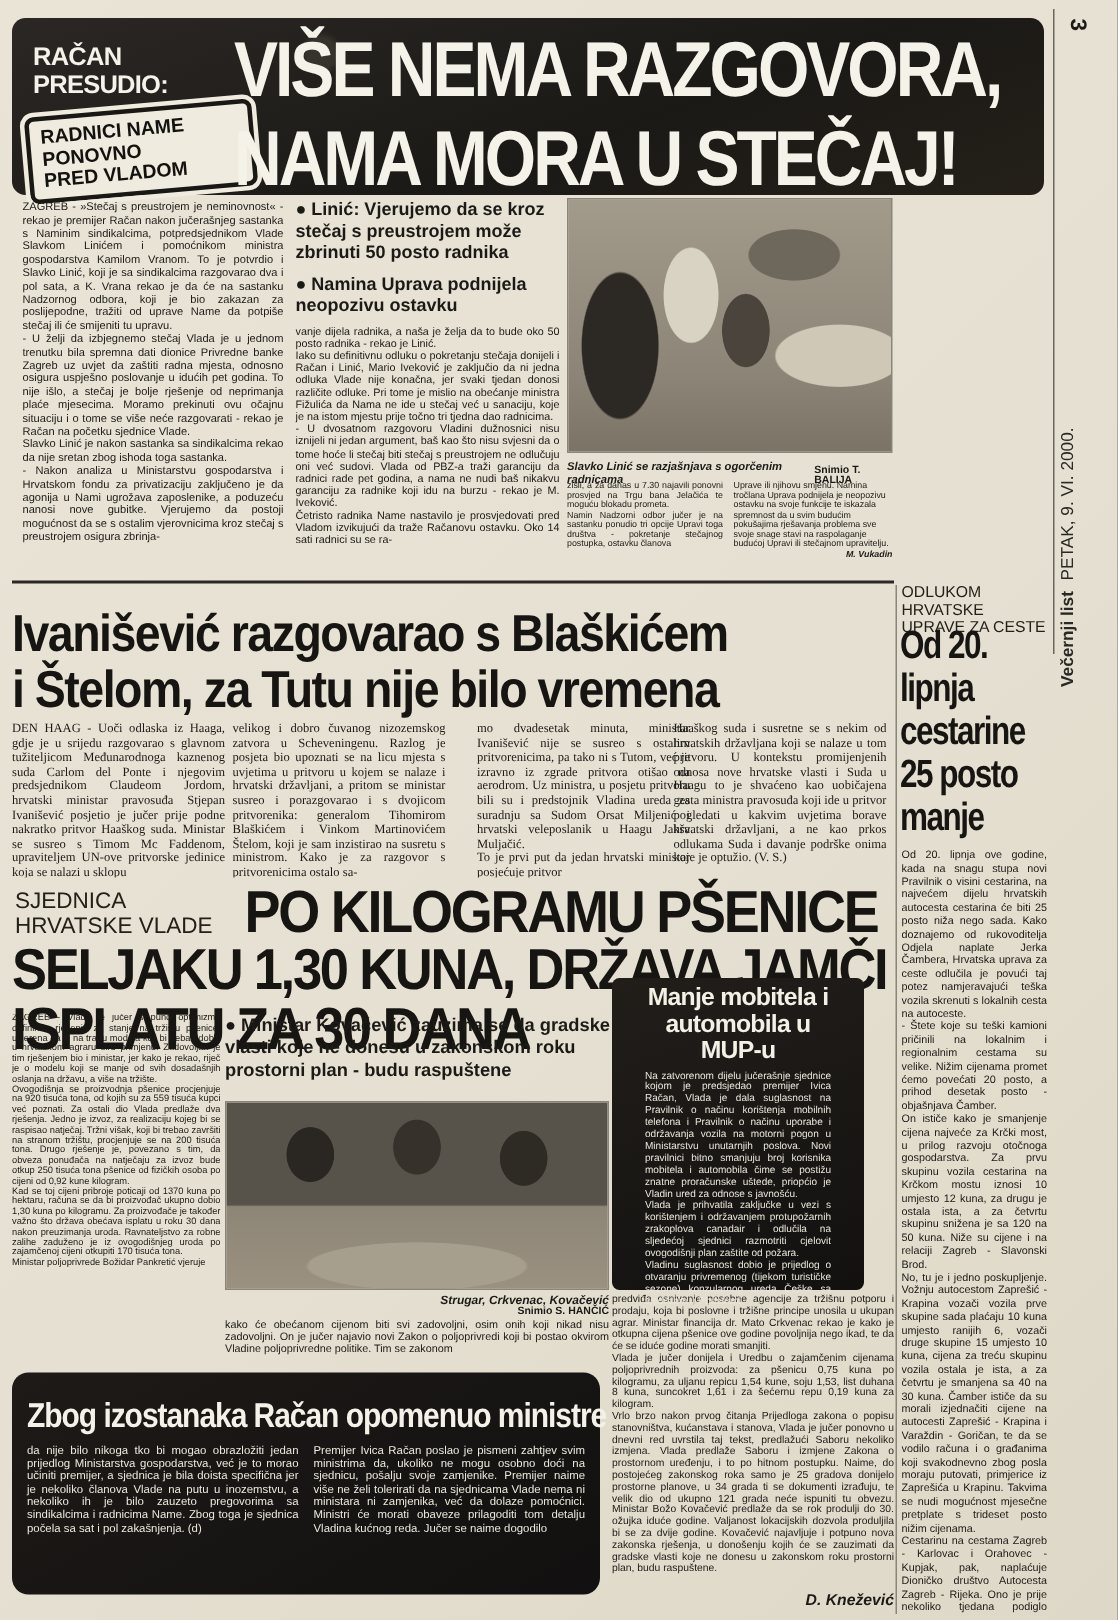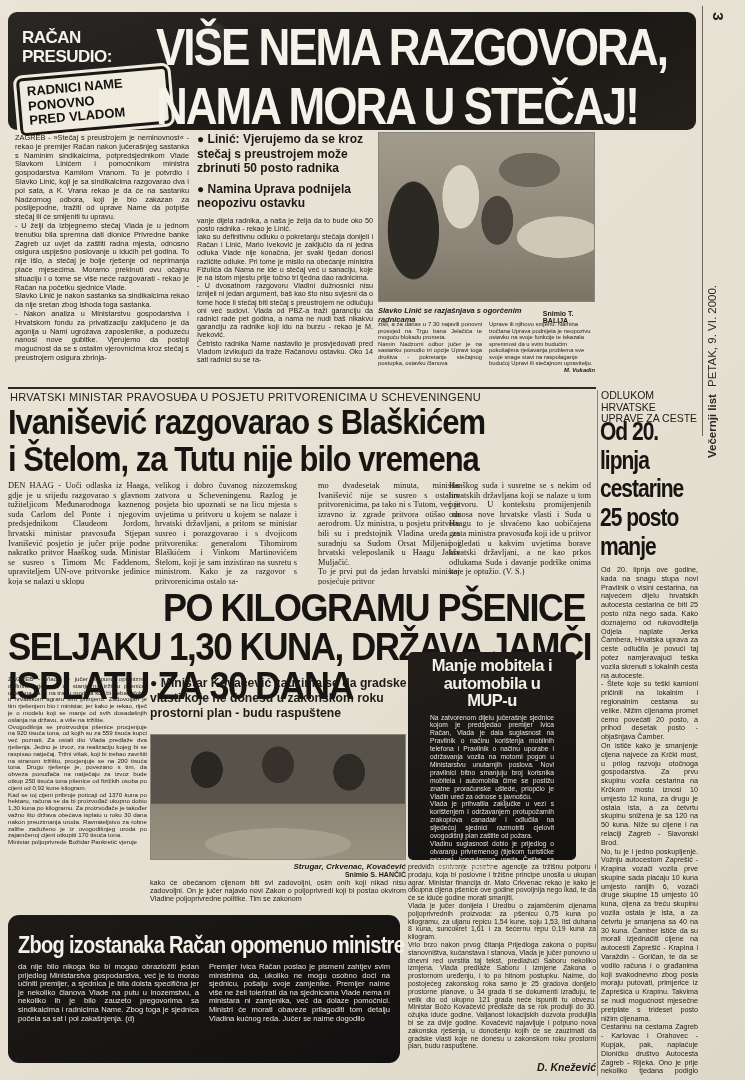--- a/index.html
+++ b/index.html
@@ -149,21 +149,20 @@
   <div class="abs jt a1col3">zišli, a za danas u 7.30 najavili ponovni prosvjed na Trgu bana Jelačića te moguću blokadu prometa.
 Namin Nadzorni odbor jučer je na sastanku ponudio tri opcije Upravi toga društva - pokretanje stečajnog postupka, ostavku članova</div>
   <div class="abs a1col4">
     <span class="jt">Uprave ili njihovu smjenu. Namina tročlana Uprava podnijela je neopozivu ostavku na svoje funkcije te iskazala spremnost da u svim budućim pokušajima rješavanja problema sve svoje snage stavi na raspolaganje budućoj Upravi ili stečajnom upravitelju.</span>
     <span class="byl">M. Vukadin</span>
   </div>
 
   <div class="abs rule1"></div>
   <div class="abs rail-rule"></div>
 
-  <div class="abs a2kicker">HRVATSKI MINISTAR PRAVOSUĐA U POSJETU PRITVORENICIMA U SCHEVENINGENU</div>
   <div class="abs cond a2headline">
     <div>Ivanišević razgovarao s Blaškićem</div>
     <div>i Štelom, za Tutu nije bilo vremena</div>
   </div>
   <div class="abs jt a2col a2c1">DEN HAAG - Uoči odlaska iz Haaga, gdje je u srijedu razgovarao s glavnom tužiteljicom Međunarodnoga kaznenog suda Carlom del Ponte i njegovim predsjednikom Claudeom Jordom, hrvatski ministar pravosuđa Stjepan Ivanišević posjetio je jučer prije podne nakratko pritvor Haaškog suda. Ministar se susreo s Timom Mc Faddenom, upraviteljem UN-ove pritvorske jedinice koja se nalazi u sklopu</div>
   <div class="abs jt a2col a2c2">velikog i dobro čuvanog nizozemskog zatvora u Scheveningenu. Razlog je posjeta bio upoznati se na licu mjesta s uvjetima u pritvoru u kojem se nalaze i hrvatski državljani, a pritom se ministar susreo i porazgovarao i s dvojicom pritvorenika: generalom Tihomirom Blaškićem i Vinkom Martinovićem Štelom, koji je sam inzistirao na susretu s ministrom. Kako je za razgovor s pritvorenicima ostalo sa-</div>
   <div class="abs jt a2col a2c3">mo dvadesetak minuta, ministar Ivanišević nije se susreo s ostalim pritvorenicima, pa tako ni s Tutom, već je izravno iz zgrade pritvora otišao na aerodrom. Uz ministra, u posjetu pritvoru bili su i predstojnik Vladina ureda za suradnju sa Sudom Orsat Miljenić i hrvatski veleposlanik u Haagu Jakša Muljačić.
 To je prvi put da jedan hrvatski ministar posjećuje pritvor</div>
   <div class="abs jt a2col a2c4">Haaškog suda i susretne se s nekim od hrvatskih državljana koji se nalaze u tom pritvoru. U kontekstu promijenjenih odnosa nove hrvatske vlasti i Suda u Haagu to je shvaćeno kao uobičajena gesta ministra pravosuđa koji ide u pritvor pogledati u kakvim uvjetima borave hrvatski državljani, a ne kao prkos odlukama Suda i davanje podrške onima koje je optužio. (V. S.)</div>
 
@@ -175,20 +174,24 @@
     <div>cestarine</div>
     <div>25 posto</div>
     <div>manje</div>
   </div>
   <div class="abs jt railbody">Od 20. lipnja ove godine, kada na snagu stupa novi Pravilnik o visini cestarina, na najvećem dijelu hrvatskih autocesta cestarina će biti 25 posto niža nego sada. Kako doznajemo od rukovoditelja Odjela naplate Jerka Čambera, Hrvatska uprava za ceste odlučila je povući taj potez namjeravajući teška vozila skrenuti s lokalnih cesta na autoceste.
 - Štete koje su teški kamioni pričinili na lokalnim i regionalnim cestama su velike. Nižim cijenama promet ćemo povećati 20 posto, a prihod desetak posto - objašnjava Čamber.
 On ističe kako je smanjenje cijena najveće za Krčki most, u prilog razvoju otočnoga gospodarstva. Za prvu skupinu vozila cestarina na Krčkom mostu iznosi 10 umjesto 12 kuna, za drugu je ostala ista, a za četvrtu skupinu snižena je sa 120 na 50 kuna. Niže su cijene i na relaciji Zagreb - Slavonski Brod.
 No, tu je i jedno poskupljenje. Vožnju autocestom Zaprešić - Krapina vozači vozila prve skupine sada plaćaju 10 kuna umjesto ranijih 6, vozači druge skupine 15 umjesto 10 kuna, cijena za treću skupinu vozila ostala je ista, a za četvrtu je smanjena sa 40 na 30 kuna. Čamber ističe da su morali izjednačiti cijene na autocesti Zaprešić - Krapina i Varaždin - Goričan, te da se vodilo računa i o građanima koji svakodnevno zbog posla moraju putovati, primjerice iz Zaprešića u Krapinu. Takvima se nudi mogućnost mjesečne pretplate s trideset posto nižim cijenama.
 Cestarinu na cestama Zagreb - Karlovac i Orahovec - Kupjak, pak, naplaćuje Dioničko društvo Autocesta Zagreb - Rijeka. Ono je prije nekoliko tjedana podiglo cijene za prve dvije skupine vozila, a snizilo ih za treću i četvrtu skupinu. (ik)</div>
 
+  <div class="abs a3kicker">
+    <div>SJEDNICA</div>
+    <div>HRVATSKE VLADE</div>
+  </div>
   <div class="abs cond a3h1">PO KILOGRAMU PŠENICE</div>
   <div class="abs cond a3h2">SELJAKU 1,30 KUNA, DRŽAVA JAMČI</div>
   <div class="abs cond a3h3">ISPLATU ZA 30 DANA</div>
   <div class="abs a3sub">● Ministar Kovačević zauzima se da gradske vlasti koje ne donesu u zakonskom roku prostorni plan - budu raspuštene</div>
   <div class="abs jt a3colA">ZAGREB - Vlada je jučer s puno optimizma definirala rješenja za stanje na tržištu pšenice, uvjerena da je na tragu modela koji bi trebao dobiti u hrvatskom agraru širu primjenu. Zadovoljan je tim rješenjem bio i ministar, jer kako je rekao, riječ je o modelu koji se manje od svih dosadašnjih oslanja na državu, a više na tržište.
 Ovogodišnja se proizvodnja pšenice procjenjuje na 920 tisuća tona, od kojih su za 559 tisuća kupci već poznati. Za ostali dio Vlada predlaže dva rješenja. Jedno je izvoz, za realizaciju kojeg bi se raspisao natječaj. Tržni višak, koji bi trebao završiti na stranom tržištu, procjenjuje se na 200 tisuća tona. Drugo rješenje je, povezano s tim, da obveza ponuđača na natječaju za izvoz bude otkup 250 tisuća tona pšenice od fizičkih osoba po cijeni od 0,92 kune kilogram.
 Kad se toj cijeni pribroje poticaji od 1370 kuna po hektaru, računa se da bi proizvođač ukupno dobio 1,30 kuna po kilogramu. Za proizvođače je također važno što država obećava isplatu u roku 30 dana nakon preuzimanja uroda. Ravnateljstvo za robne zalihe zaduženo je iz ovogodišnjeg uroda po zajamčenoj cijeni otkupiti 170 tisuća tona.
 Ministar poljoprivrede Božidar Pankretić vjeruje</div>
   <div class="abs photo2"></div>
   <div class="abs cap-row cap2">

